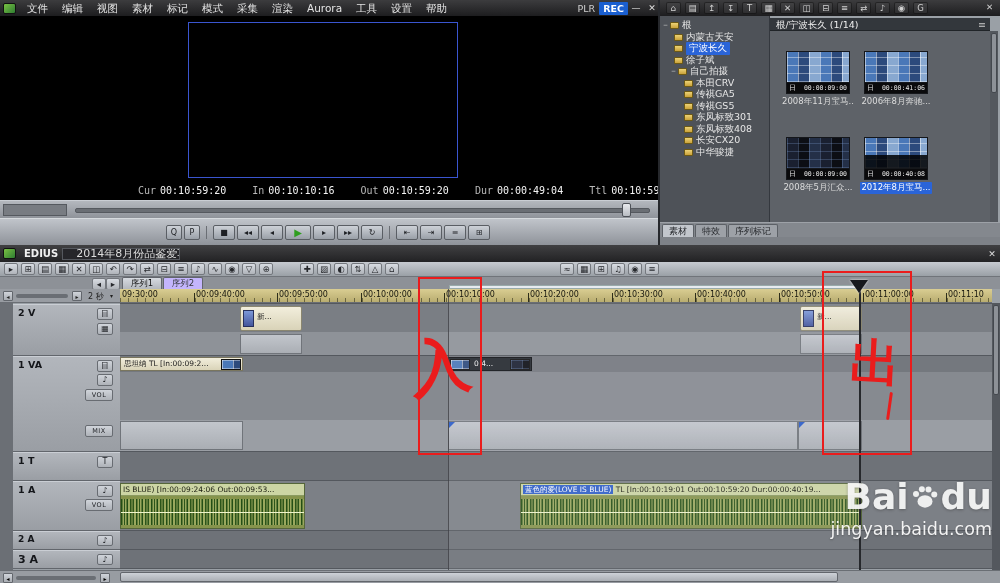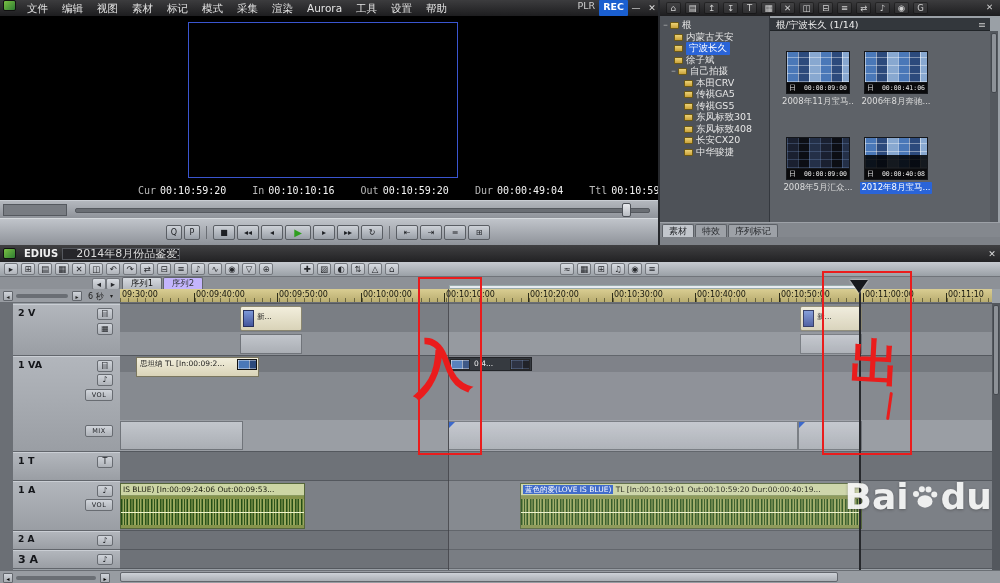--- a/index.html
+++ b/index.html
@@ -2,21 +2,21 @@
 <html><head>
 <meta charset="utf-8">
 <style>
   *{margin:0;padding:0;box-sizing:border-box}
   body{background:#555;font-family:"DejaVu Sans",sans-serif}
   .screen{position:relative;width:1000px;height:583px;background:#9aa0a6;overflow:hidden;font-family:"DejaVu Sans",sans-serif}
   .abs{position:absolute}
   .mono{font-family:"DejaVu Sans Mono",monospace}
 
   
-  .menubar{left:0;top:0;width:660px;height:16px;background:linear-gradient(#3c3c3e,#1d1d1f);display:flex;color:#e4e4e4;font-size:10.5px}
+  .menubar{left:0;top:0;width:660px;height:16px;background:linear-gradient(#3c3c3e,#1d1d1f);display:flex;align-items:center;color:#e4e4e4;font-size:10.5px}
   .logo{width:13px;height:11px;margin:0 4px 0 3px;border-radius:2px;background:linear-gradient(135deg,#7ac143,#2e7d32);border:1px solid #111}
   .mi{padding:0 7px;line-height:16px;white-space:nowrap}
   .plr{margin-left:auto;padding:0 4px;color:#cfcfcf;font-size:9.5px}
   .rec{background:#1a5fd0;color:#fff;font-size:9.5px;font-weight:bold;padding:0 4px;border-radius:1px;line-height:13px}
   .winbtn{width:16px;text-align:center;color:#ddd;font-size:9px;line-height:16px}
   .preview{left:0;top:16px;width:660px;height:184px;background:#000}
   .safe{left:188px;top:6px;width:270px;height:156px;border:1px solid #3a55d0}
   .tcrow{left:0;bottom:2px;width:660px;height:13px;display:flex;padding-left:138px;gap:26px;font-size:10px}
   .tcl{color:#b8b8b8}.tcv{color:#f4f4f4;margin-left:4px}
   .scrubrow{left:0;top:200px;width:660px;height:18px;background:linear-gradient(#b4b8be,#8f939a);border-top:1px solid #caced4}
@@ -346,21 +346,21 @@
     <span class="ticn" style="left:92px;top:1px">◂</span>
     <span class="ticn" style="left:106px;top:1px">▸</span>
     <span class="stab on" style="left:122px;width:40px">序列1</span>
     <span class="stab off" style="left:163px;width:40px">序列2</span>
   </div>
 
   <div class="abs scalebox">
     <span class="sbtn" style="left:3px">◂</span>
     <span class="abs" style="left:16px;top:5px;width:52px;height:4px;background:#6a6e74;border-radius:2px"></span>
     <span class="sbtn" style="left:72px">▸</span>
-    <span class="abs" style="left:88px;top:2px">6 秒</span>
+    <span class="abs" style="left:88px;top:2px">2 秒</span>
     <span class="abs" style="left:110px;top:3px;font-size:6px">▾</span>
   </div>
 
   <div class="abs ruler">
     <span class="rlab" style="left:2px">09:30:00</span>
     <span class="rlab" style="left:76px">00:09:40:00</span>
     <span class="rlab" style="left:159px">00:09:50:00</span>
     <span class="rlab" style="left:243px">00:10:00:00</span>
     <span class="rlab" style="left:326px">00:10:10:00</span>
     <span class="rlab" style="left:410px">00:10:20:00</span>
@@ -438,21 +438,21 @@
     <span class="ticon"></span>
     <span class="ctext" style="left:16px;top:5px">新...</span>
   </div>
   <div class="clip titleclip" style="left:800px;top:306px;width:62px;height:25px">
     <span class="ticon"></span>
     <span class="ctext" style="left:16px;top:5px">新...</span>
   </div>
   <div class="gblk" style="left:240px;top:334px;width:62px;height:20px"></div>
   <div class="gblk" style="left:800px;top:334px;width:62px;height:20px"></div>
 
-  <div class="clip" style="left:136px;top:357px;width:123px;height:20px">
+  <div class="clip" style="left:120px;top:357px;width:123px;height:14px">
     <span class="ctext">思坦纳 TL [In:00:09:2...</span>
     <span class="minithumb mos" style="right:1px;width:20px;height:11px"></span>
   </div>
   <div class="clip" style="left:448px;top:357px;width:84px;height:14px;background:#23272d;border-color:#0e1014;color:#eee">
     <span class="minithumb mos" style="left:1px;width:20px;height:11px"></span>
     <span class="ctext" style="left:25px;color:#f0f0f0">0 4...</span>
     <span class="minithumb mos dark" style="right:1px;width:20px;height:11px"></span>
   </div>
   <div class="gblk" style="left:120px;top:421px;width:123px;height:29px"></div>
   <div class="gblk" style="left:448px;top:421px;width:350px;height:29px">
@@ -500,15 +500,16 @@
           <g fill="#f5f5f5">
             <ellipse cx="12" cy="15.5" rx="6" ry="5"></ellipse>
             <circle cx="4.8" cy="9.5" r="2.4"></circle>
             <circle cx="9.5" cy="5.8" r="2.4"></circle>
             <circle cx="14.8" cy="6" r="2.4"></circle>
             <circle cx="19.4" cy="10" r="2.4"></circle>
           </g>
         </svg>
       <span>du</span>
     </div>
+    <div class="wm-url">jingyan.baidu.com</div>
   </div>
 
 </div>
 
 </body></html>

